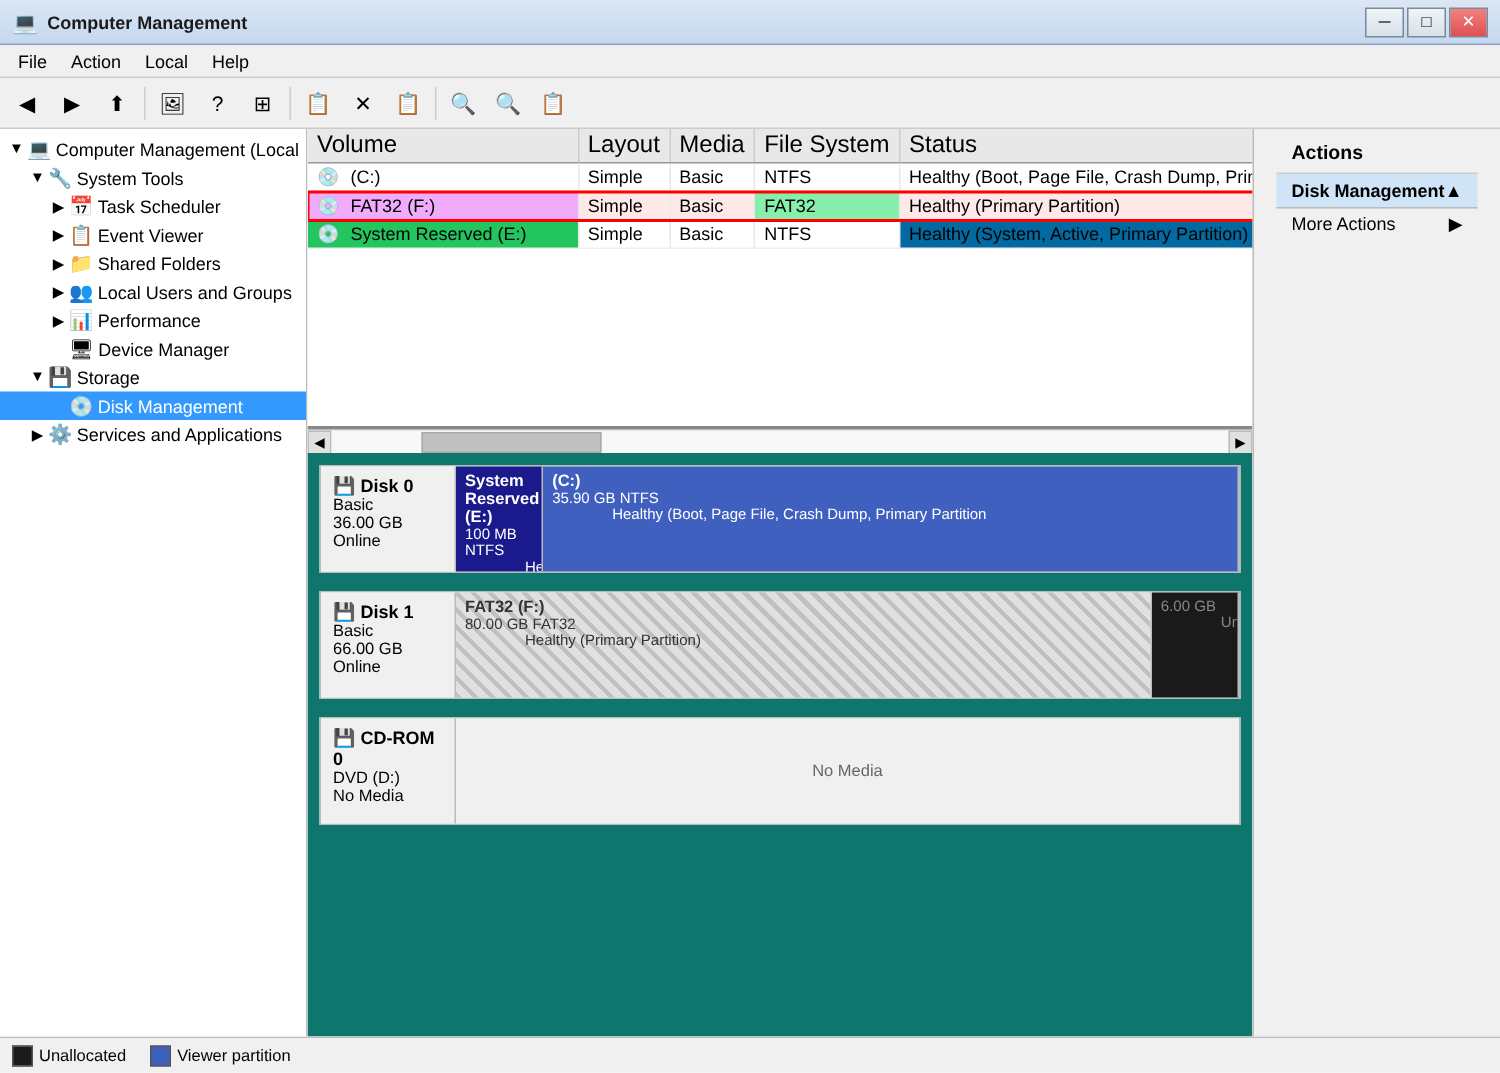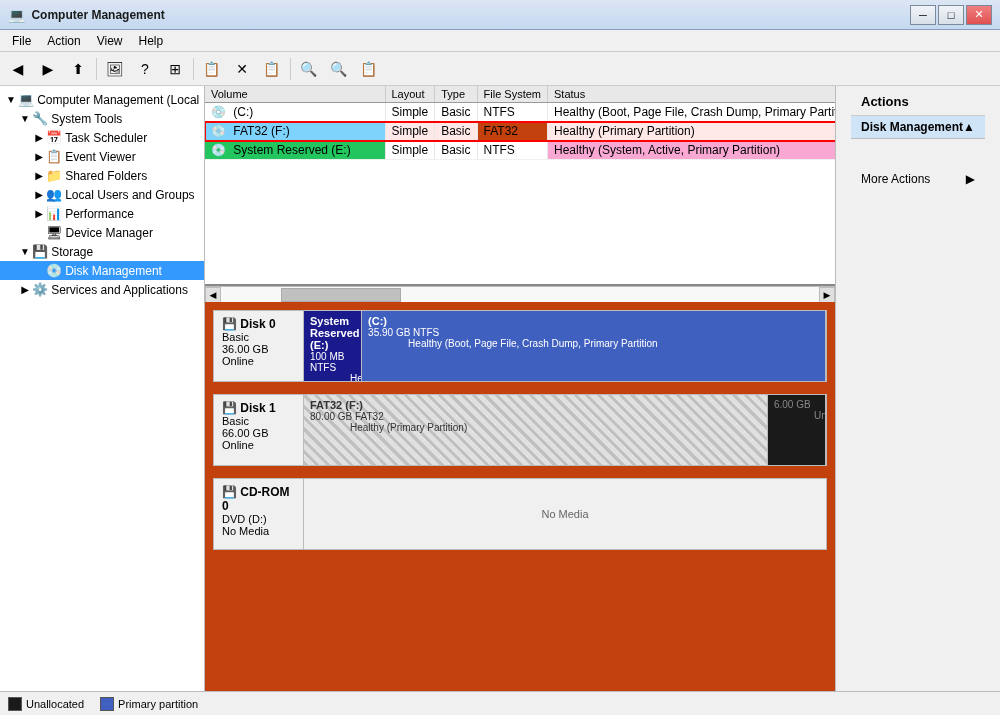--- a/index.html
+++ b/index.html
@@ -95,39 +95,39 @@
       overflow: auto;
       border-bottom: 2px solid #888;
     }
     table { width: 100%; border-collapse: collapse; }
     th {
       background: #e8e8e8;
       border-right: 1px solid #ccc;
       border-bottom: 1px solid #999;
       padding: 2px 6px;
       text-align: left;
-      font-size: 11px;
+      font-size: 16px;
       font-weight: normal;
       cursor: pointer;
       white-space: nowrap;
     }
     td {
       border-right: 1px solid #e8e8e8;
       border-bottom: 1px solid #f0f0f0;
       padding: 2px 6px;
       font-size: 12px;
       white-space: nowrap;
     }
 
     
     .disk-map-container {
       flex: 1;
       overflow-y: scroll;
       overflow-x: hidden;
-      background: #c2410c;
+      background: #0f766e;
       padding: 8px;
     }
 
     .disk-entry {
       display: flex;
       margin-bottom: 12px;
       background: white;
       border: 1px solid #bbb;
     }
     .disk-label {
@@ -197,21 +197,20 @@
       background: #d0e4f8;
       border-bottom: 1px solid #bbb;
     }
     .action-sub-item {
       display: flex;
       align-items: center;
       justify-content: space-between;
       padding: 3px 10px;
       font-size: 12px;
       cursor: pointer;
-      margin-top: 30px;
     }
 
     
     .status-bar {
       height: 24px;
       background: #f0f0f0;
       border-top: 1px solid #bbb;
       display: flex;
       align-items: center;
       padding: 0 8px;
@@ -244,21 +243,21 @@
   <div class="title-bar-buttons">
     <button class="title-btn">─</button>
     <button class="title-btn">□</button>
     <button class="title-btn close">✕</button>
   </div>
 </div>
 
 <div class="menu-bar">
   <span class="menu-item">File</span>
   <span class="menu-item">Action</span>
-  <span class="menu-item">View</span>
+  <span class="menu-item">Local</span>
   <span class="menu-item">Help</span>
 </div>
 
 <div class="toolbar">
   <button class="tb-btn">◀</button>
   <button class="tb-btn">▶</button>
   <button class="tb-btn">⬆</button>
   <div class="tb-sep"></div>
   <button class="tb-btn">🖼</button>
   <button class="tb-btn">?</button>
@@ -345,55 +344,55 @@
   </div>
 
   <div class="content-panel">
 
     <div class="volume-table-container">
       <table>
         <thead>
           <tr>
             <th style="min-width:180px;">Volume</th>
             <th>Layout</th>
-            <th>Type</th>
+            <th>Media</th>
             <th>File System</th>
             <th style="min-width:300px;">Status</th>
           </tr>
         </thead>
         <tbody id="volume-tbody">
         <tr>
     <td style="background:white">
       <span style="font-size:12px; margin-right:4px;">💿</span>
       <span>(C:)</span>
     </td>
     <td style="background:white">Simple</td>
     <td style="background:white">Basic</td>
     <td style="background:white">NTFS</td>
     <td style="background:white">Healthy (Boot, Page File, Crash Dump, Primary Partition)</td>
   </tr>
             <tr style="outline: red solid 2px; outline-offset: -1px;">
-    <td style="background:#7dd3fc">
+    <td style="background:#f0abfc">
       <span style="font-size:12px; margin-right:4px;">💿</span>
       <span>FAT32 (F:)</span>
     </td>
     <td style="background:#ffe8e8">Simple</td>
     <td style="background:#ffe8e8">Basic</td>
-    <td style="background:#c2410c">FAT32</td>
+    <td style="background:#86efac">FAT32</td>
     <td style="background:#ffe8e8">Healthy (Primary Partition)</td>
   </tr>
             <tr>
     <td style="background:#22c55e">
       <span style="font-size:12px; margin-right:4px;">💿</span>
       <span>System Reserved (E:)</span>
     </td>
     <td style="background:white">Simple</td>
     <td style="background:white">Basic</td>
     <td style="background:white">NTFS</td>
-    <td style="background:#f9a8d4">Healthy (System, Active, Primary Partition)</td>
+    <td style="background:#0369a1">Healthy (System, Active, Primary Partition)</td>
   </tr>
           </tbody>
       </table>
     </div>
 
     <div class="h-scroll-bar">
       <div class="h-scroll-btn">◀</div>
       <div class="h-scroll-track">
         <div class="h-scroll-thumb"></div>
       </div>
@@ -473,16 +472,16 @@
 </div>
 
 <div class="status-bar">
   <div class="status-legend">
     <div class="legend-item">
       <div class="legend-box" style="background:#1a1a1a;"></div>
       <span>Unallocated</span>
     </div>
     <div class="legend-item">
       <div class="legend-box" style="background:#4060c0;"></div>
-      <span>Primary partition</span>
+      <span>Viewer partition</span>
     </div>
   </div>
 </div>
 
 </body></html>

